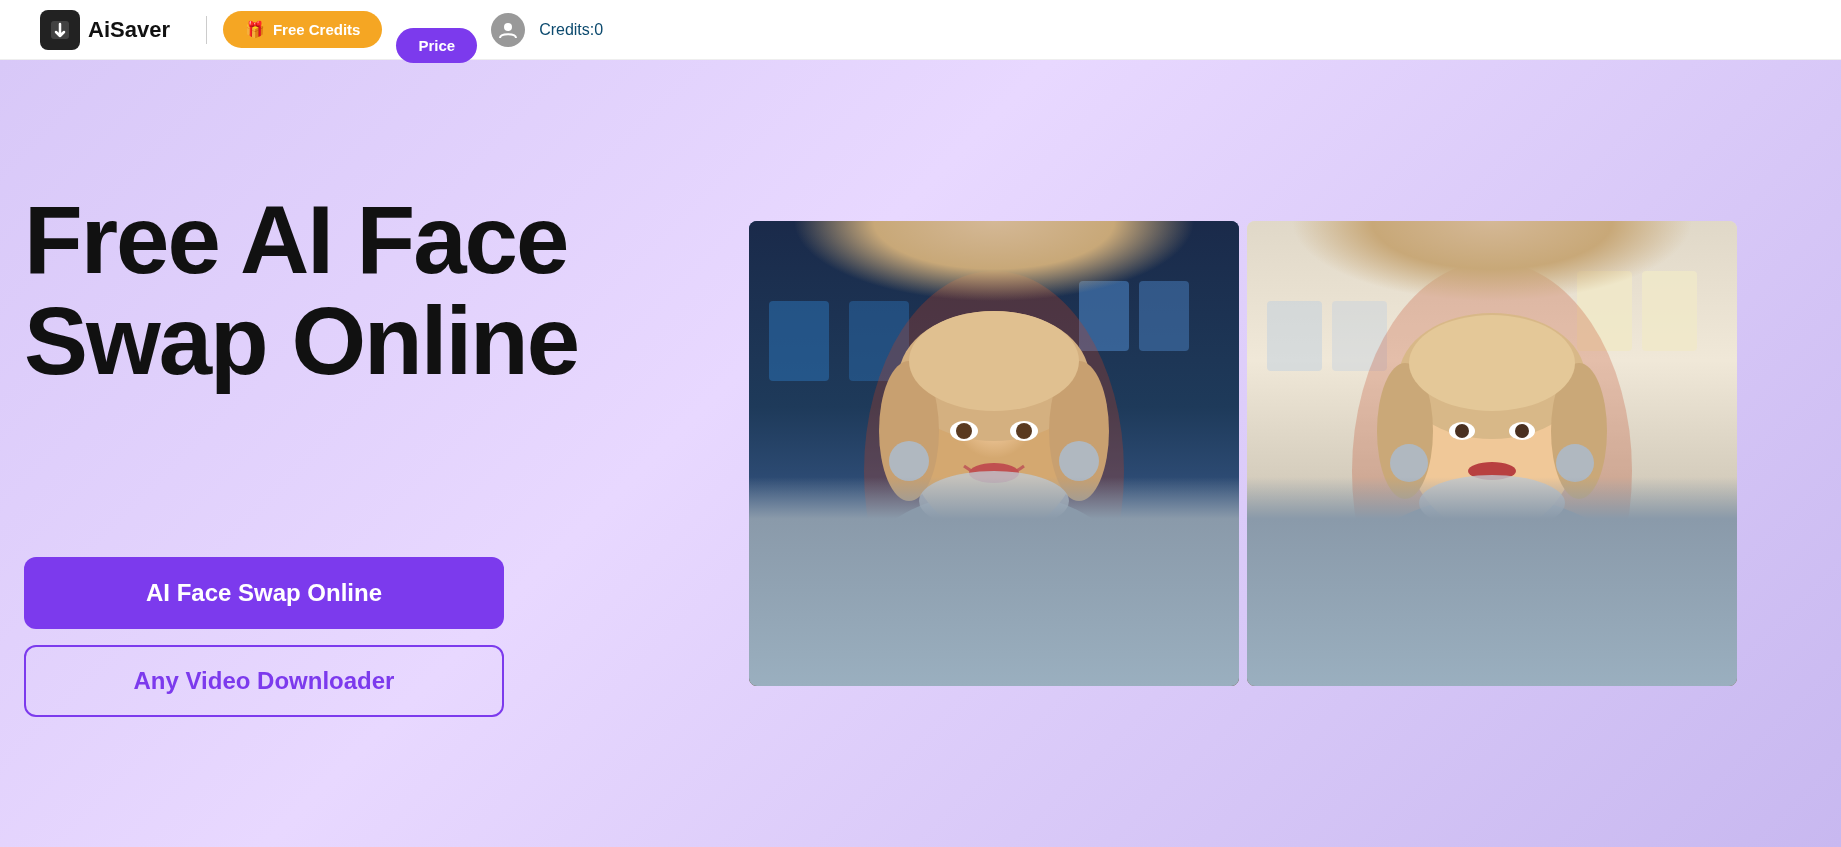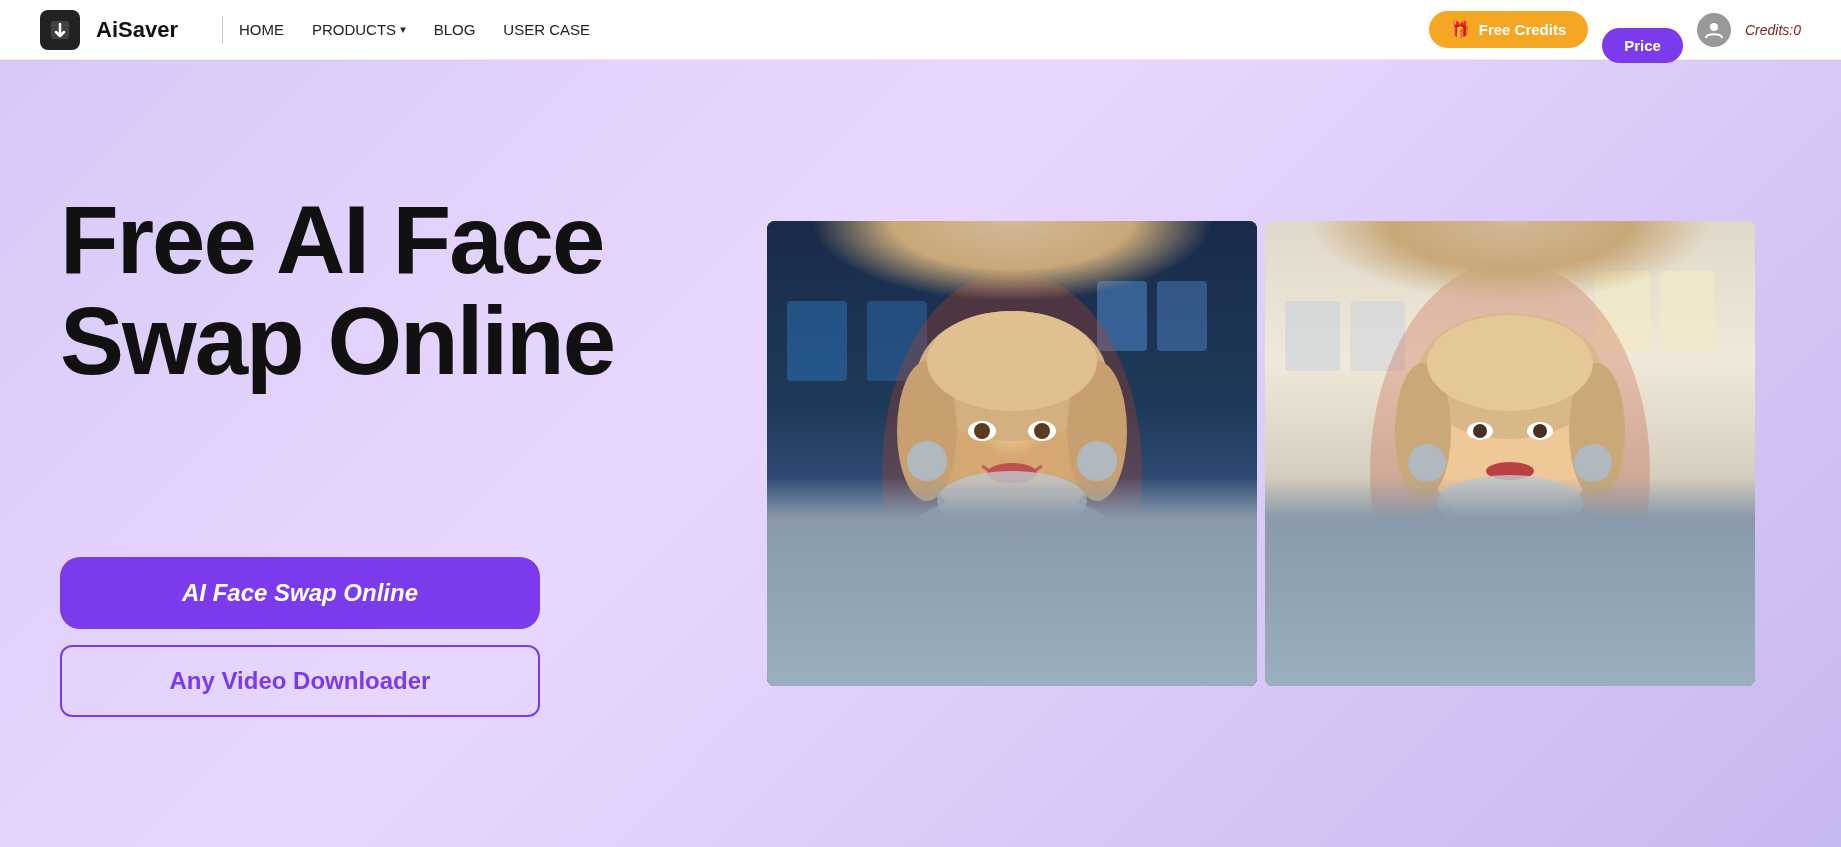--- a/index.html
+++ b/index.html
@@ -12,22 +12,22 @@
       padding: 0 40px;
       height: 60px;
       background: #fff;
       border-bottom: 1px solid #eee;
       position: relative;
       z-index: 10;
     }
     .logo-area {
       display: flex;
       align-items: center;
-      gap: 16px;
-      margin-right: 28px;
+      gap: 8px;
+      margin-right: 20px;
     }
     .logo-icon {
       width: 40px;
       height: 40px;
       background: #222;
       border-radius: 8px;
       display: flex;
       align-items: center;
       justify-content: center;
       color: #fff;
@@ -101,33 +101,32 @@
       border-radius: 50%;
       background: #999;
       display: flex;
       align-items: center;
       justify-content: center;
       color: #fff;
       font-size: 18px;
       cursor: pointer;
     }
     .credits-badge {
-      font-size: 14px;
+      font-size: 16px;
       font-weight: 500;
-      color: #7f1d1d;
-      font-style: italic;
+      color: #0c4a6e;
     }
 
     
     .hero {
       background: linear-gradient(135deg, #d8c8f8 0%, #e8d8ff 40%, #c8b8f0 100%);
       min-height: 787px;
       display: flex;
       align-items: center;
-      padding: 60px 60px 60px 60px;
+      padding: 60px 60px 60px 24px;
       position: relative;
     }
     .hero-left {
       flex: 1;
       max-width: 680px;
       padding-right: 40px;
     }
     .hero-title {
       font-size: 96px;
       font-weight: 900;
@@ -146,27 +145,26 @@
     .hero-buttons {
       display: flex;
       flex-direction: column;
       gap: 16px;
       max-width: 480px;
     }
     .btn-primary-hero {
       background: #7c3aed;
       color: #fff;
       border: none;
-      border-radius: 20px;
+      border-radius: 12px;
       padding: 22px 36px;
       font-size: 24px;
       font-weight: 700;
       cursor: pointer;
       text-align: center;
-      font-style: italic;
     }
     .btn-secondary-hero {
       background: transparent;
       color: #7c3aed;
       border: 2px solid #7c3aed;
       border-radius: 12px;
       padding: 20px 36px;
       font-size: 24px;
       font-weight: 600;
       cursor: pointer;
@@ -233,29 +231,20 @@
       <svg width="22" height="22" viewBox="0 0 22 22" fill="none">
         <rect x="2" y="2" width="18" height="18" rx="3" fill="white" opacity="0.15"></rect>
         <path d="M11 5 L11 17 M7 13 L11 17 L15 13" stroke="white" stroke-width="2.5" stroke-linecap="round" stroke-linejoin="round"></path>
       </svg>
     </div>
     <span class="logo-text">AiSaver</span>
   </div>
 
   <div class="divider"></div>
 
-  <div class="nav-links">
-    <a class="nav-link">HOME</a>
-    <a class="nav-link">
-      <span>PRODUCTS</span>
-      <span class="chevron">▾</span>
-    </a>
-    <a class="nav-link">BLOG</a>
-    <a class="nav-link">USER CASE</a>
-  </div>
 
   <div class="navbar-right">
     <button class="btn-free-credits">
       <span class="gift-icon">🎁</span>
       <span>Free Credits</span>
     </button>
     <button class="btn-price">Price</button>
     <div class="avatar-icon">
       <svg width="20" height="20" viewBox="0 0 20 20" fill="none">
         <circle cx="10" cy="7" r="4" fill="white"></circle>

